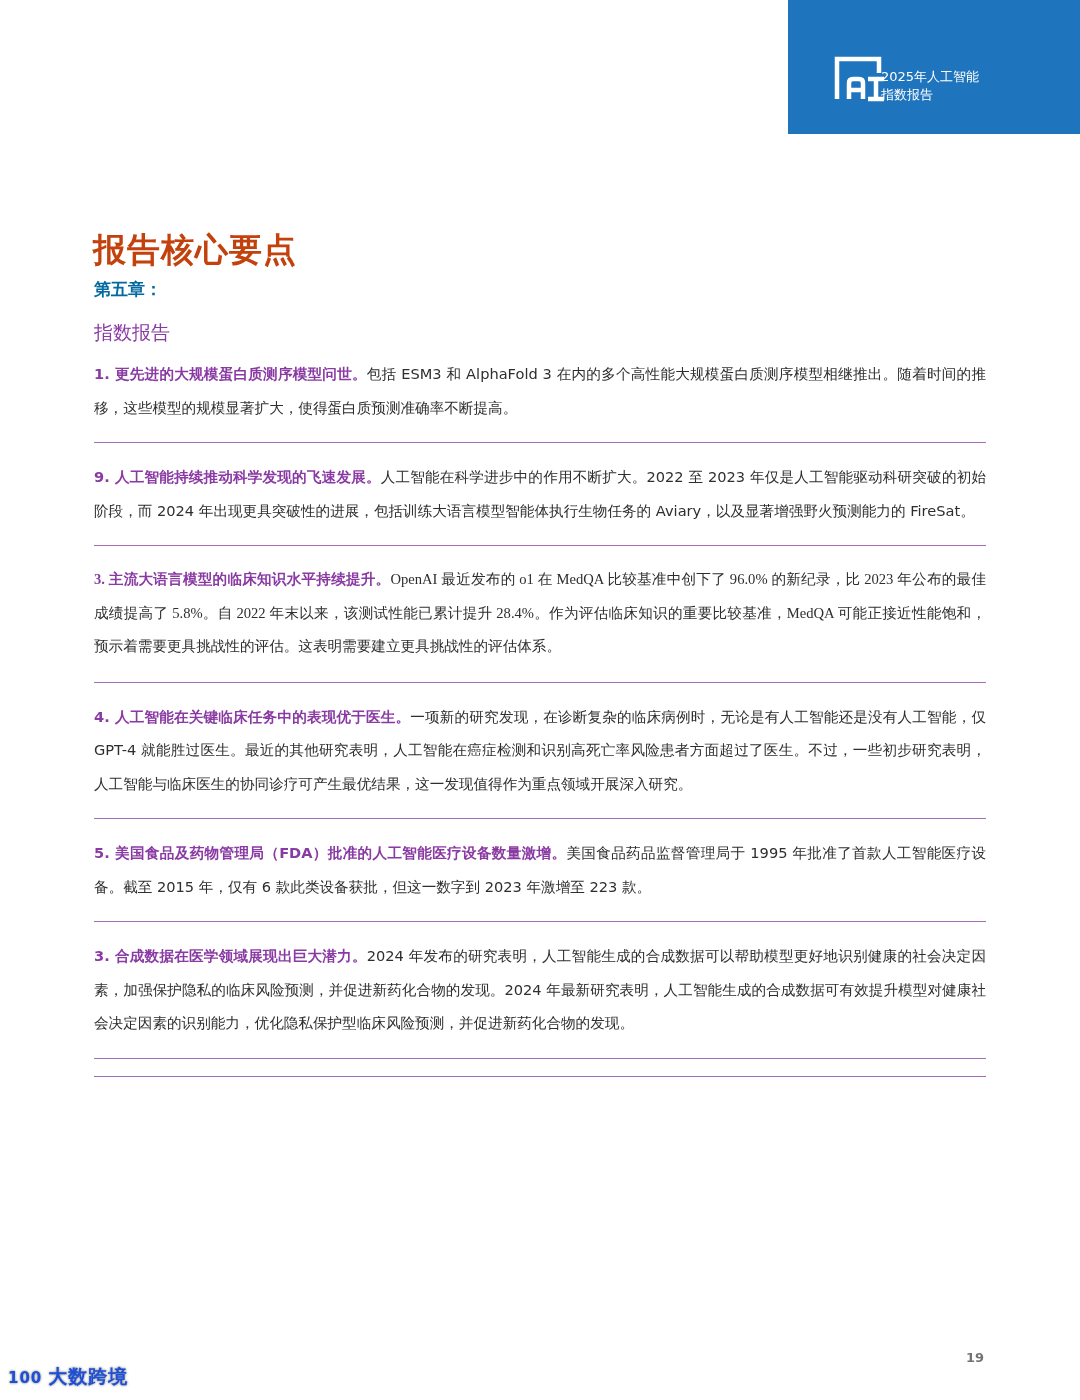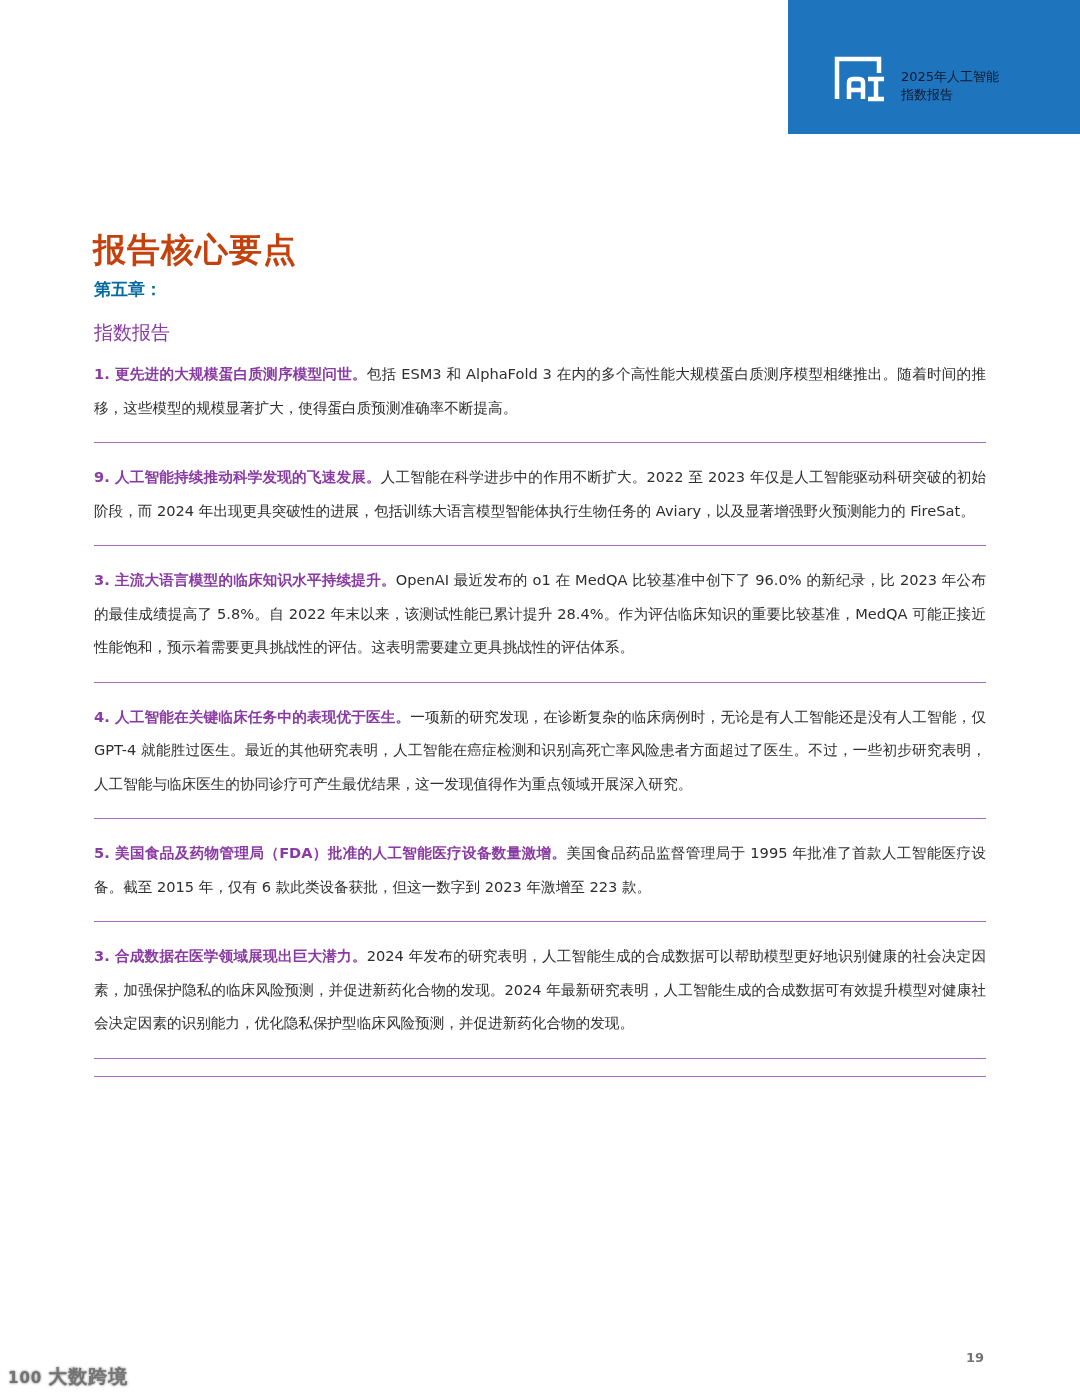--- a/index.html
+++ b/index.html
@@ -7,21 +7,21 @@
     body { position: relative; font-family: "DejaVu Sans", "Liberation Sans", sans-serif; color: #2b2b2b; }
 
     .brand-block {
       position: absolute; left: 788px; top: 0; width: 292px; height: 134px;
       background: #1f75bd;
     }
     .brand-logo {
       position: absolute; left: 45px; top: 55px; width: 52px; height: 47px;
     }
     .brand-text {
-      position: absolute; left: 113px; top: 68px; color: #0f172a;
+      position: absolute; left: 93px; top: 68px; color: #ffffff;
       font-size: 13px; line-height: 18px;
     }
 
     .page-title {
       position: absolute; left: 93px; top: 228px;
       font-size: 33px; font-weight: bold; color: #c2410c; letter-spacing: 1px;
     }
     .chapter-label {
       position: absolute; left: 94px; top: 278px;
       font-size: 17px; font-weight: bold; color: #0369a1;
@@ -38,21 +38,21 @@
     }
     .point .lead { color: #8a3aa3; font-weight: bold; }
     .divider { height: 0; border-top: 1.5px solid #a36bb8; }
 
     .page-number {
       position: absolute; left: 966px; top: 1350px;
       font-size: 13px; font-weight: bold; color: #737373;
     }
     .watermark {
       position: absolute; left: 8px; top: 1364px;
-      font-size: 19px; font-weight: bold; color: #737373;
+      font-size: 19px; font-weight: bold; color: #1d4ed8;
       text-shadow: 0 0 2px #9a9a9a, 0 0 3px #b0b0b0;
       letter-spacing: 1px;
     }
   </style>
 </head>
 <body>
 
 <div class="brand-block">
   <svg class="brand-logo" viewBox="0 0 52 47">
     <path d="M4 44 V4 H46 V18" fill="none" stroke="#fff" stroke-width="4.5"></path>
@@ -73,21 +73,21 @@
   <p class="point" style="margin-bottom:18px;">
     <span class="lead">1. 更先进的大规模蛋白质测序模型问世。</span><span>包括 ESM3 和 AlphaFold 3 在内的多个高性能大规模蛋白质测序模型相继推出。随着时间的推移，这些模型的规模显著扩大，使得蛋白质预测准确率不断提高。</span>
   </p>
   <div class="divider" style="margin-bottom:17px;"></div>
 
   <p class="point" style="margin-bottom:18px;">
     <span class="lead">9.  人工智能持续推动科学发现的飞速发展。</span><span>人工智能在科学进步中的作用不断扩大。2022  至  2023  年仅是人工智能驱动科研突破的初始阶段，而 2024 年出现更具突破性的进展，包括训练大语言模型智能体执行生物任务的 Aviary，以及显著增强野火预测能力的 FireSat。</span>
   </p>
   <div class="divider" style="margin-bottom:17px;"></div>
 
-  <p class="point" style="margin-bottom:18px;">
+  <p class="point" style="margin-bottom:18px;font-family:Liberation Serif, serif;">
     <span class="lead">3. 主流大语言模型的临床知识水平持续提升。</span><span>OpenAI 最近发布的 o1 在 MedQA 比较基准中创下了 96.0% 的新纪录，比 2023 年公布的最佳成绩提高了 5.8%。自 2022 年末以来，该测试性能已累计提升 28.4%。作为评估临床知识的重要比较基准，MedQA 可能正接近性能饱和，预示着需要更具挑战性的评估。这表明需要建立更具挑战性的评估体系。</span>
   </p>
   <div class="divider" style="margin-bottom:17px;"></div>
 
   <p class="point" style="margin-bottom:18px;">
     <span class="lead">4. 人工智能在关键临床任务中的表现优于医生。</span><span>一项新的研究发现，在诊断复杂的临床病例时，无论是有人工智能还是没有人工智能，仅 GPT-4 就能胜过医生。最近的其他研究表明，人工智能在癌症检测和识别高死亡率风险患者方面超过了医生。不过，一些初步研究表明，人工智能与临床医生的协同诊疗可产生最优结果，这一发现值得作为重点领域开展深入研究。</span>
   </p>
   <div class="divider" style="margin-bottom:17px;"></div>
 
   <p class="point" style="margin-bottom:18px;">

